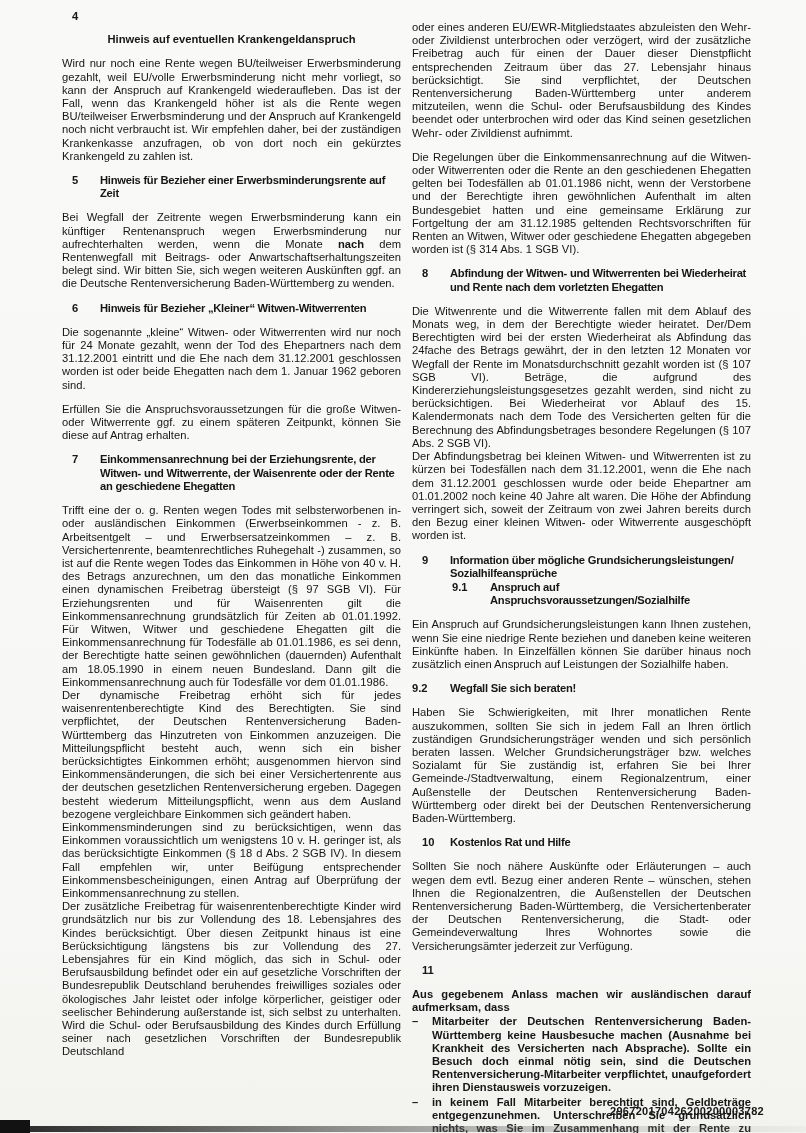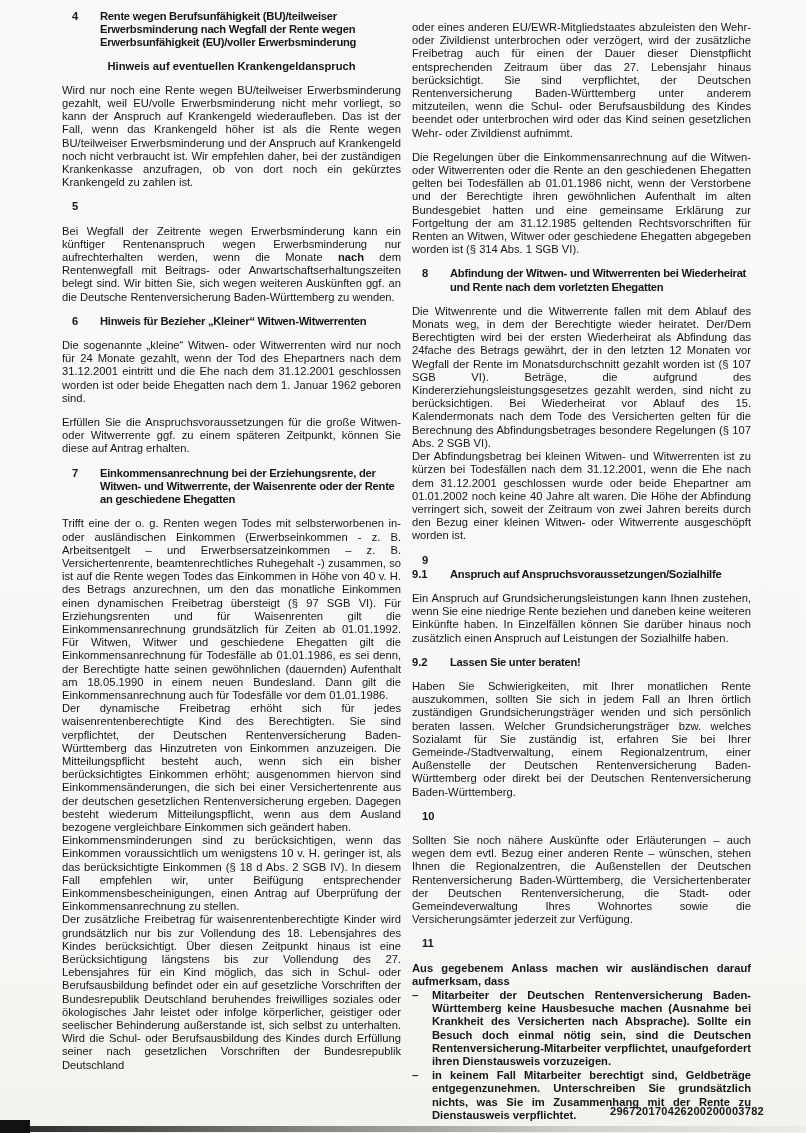--- a/index.html
+++ b/index.html
@@ -49,26 +49,26 @@
     background:#121212;
   }
 </style>
 </head>
 <body>
 
 <div class="page">
   <div class="col">
       <div class="heading">
         <span class="h-num">4</span>
-        <span class="h-title">Rente wegen Berufsunfähigkeit (BU)/teilweiser Erwerbsminderung nach Wegfall der Rente wegen Erwerbsunfähigkeit (EU)/voller Erwerbsminderung</span>
       </div>
       <div class="subheading">Hinweis auf eventuellen Krankengeldanspruch</div>
       <div class="para tight">Wird nur noch eine Rente wegen BU/teilweiser Erwerbsminderung gezahlt, weil EU/volle Erwerbsminderung nicht mehr vorliegt, so kann der Anspruch auf Krankengeld wiederaufleben. Das ist der Fall, wenn das Krankengeld höher ist als die Rente wegen BU/teilweiser Erwerbsminderung und der Anspruch auf Krankengeld noch nicht verbraucht ist. Wir empfehlen daher, bei der zuständigen Krankenkasse anzufragen, ob von dort noch ein gekürztes Krankengeld zu zahlen ist.</div>
       <div class="heading">
         <span class="h-num">5</span>
+        <span class="h-title">Hinweis für Bezieher einer Erwerbsminderungsrente auf Zeit</span>
       </div>
       <div class="para tight"><span class="run">Bei Wegfall der Zeitrente wegen Erwerbsminderung kann ein künftiger Rentenanspruch wegen Erwerbsminderung nur aufrechterhalten werden, wenn die Monate </span><span class="run-bold">nach</span><span class="run"> dem Rentenwegfall mit Beitrags- oder Anwartschaftserhaltungszeiten belegt sind. Wir bitten Sie, sich wegen weiteren Auskünften ggf. an die Deutsche Rentenversicherung Baden-Württemberg zu wenden.</span></div>
       <div class="heading">
         <span class="h-num">6</span>
         <span class="h-title">Hinweis für Bezieher „Kleiner“ Witwen-Witwerrenten</span>
       </div>
       <div class="para tight">Die sogenannte „kleine“ Witwen- oder Witwerrenten wird nur noch für 24 Monate gezahlt, wenn der Tod des Ehepartners nach dem 31.12.2001 eintritt und die Ehe nach dem 31.12.2001 geschlossen worden ist oder beide Ehegatten nach dem 1. Januar 1962 geboren sind.</div>
       <div class="para tight">Erfüllen Sie die Anspruchsvoraussetzungen für die große Witwen- oder Witwerrente ggf. zu einem späteren Zeitpunkt, können Sie diese auf Antrag erhalten.</div>
       <div class="heading">
         <span class="h-num">7</span>
@@ -83,33 +83,35 @@
       <div class="para tight">oder eines anderen EU/EWR-Mitgliedstaates abzuleisten den Wehr- oder Zivildienst unterbrochen oder verzögert, wird der zusätzliche Freibetrag auch für einen der Dauer dieser Dienstpflicht entsprechenden Zeitraum über das 27. Lebensjahr hinaus berücksichtigt. Sie sind verpflichtet, der Deutschen Rentenversicherung Baden-Württemberg unter anderem mitzuteilen, wenn die Schul- oder Berufsausbildung des Kindes beendet oder unterbrochen wird oder das Kind seinen gesetzlichen Wehr- oder Zivildienst aufnimmt.</div>
       <div class="para tight">Die Regelungen über die Einkommensanrechnung auf die Witwen- oder Witwerrenten oder die Rente an den geschiedenen Ehegatten gelten bei Todesfällen ab 01.01.1986 nicht, wenn der Verstorbene und der Berechtigte ihren gewöhnlichen Aufenthalt im alten Bundesgebiet hatten und eine gemeinsame Erklärung zur Fortgeltung der am 31.12.1985 geltenden Rechtsvorschriften für Renten an Witwen, Witwer oder geschiedene Ehegatten abgegeben worden ist (§ 314 Abs. 1 SGB VI).</div>
       <div class="heading">
         <span class="h-num">8</span>
         <span class="h-title">Abfindung der Witwen- und Witwerrenten bei Wiederheirat und Rente nach dem vorletzten Ehegatten</span>
       </div>
       <div class="para tight">Die Witwenrente und die Witwerrente fallen mit dem Ablauf des Monats weg, in dem der Berechtigte wieder heiratet. Der/Dem Berechtigten wird bei der ersten Wiederheirat als Abfindung das 24fache des Betrags gewährt, der in den letzten 12 Monaten vor Wegfall der Rente im Monatsdurchschnitt gezahlt worden ist (§ 107 SGB VI). Beträge, die aufgrund des Kindererziehungsleistungsgesetzes gezahlt werden, sind nicht zu berücksichtigen. Bei Wiederheirat vor Ablauf des 15. Kalendermonats nach dem Tode des Versicherten gelten für die Berechnung des Abfindungsbetrages besondere Regelungen (§ 107 Abs. 2 SGB VI).</div>
       <div class="para">Der Abfindungsbetrag bei kleinen Witwen- und Witwerrenten ist zu kürzen bei Todesfällen nach dem 31.12.2001, wenn die Ehe nach dem 31.12.2001 geschlossen wurde oder beide Ehepartner am 01.01.2002 noch keine 40 Jahre alt waren. Die Höhe der Abfindung verringert sich, soweit der Zeitraum von zwei Jahren bereits durch den Bezug einer kleinen Witwen- oder Witwerrente ausgeschöpft worden ist.</div>
       <div class="heading">
         <span class="h-num">9</span>
+        <span class="h-title">Information über mögliche Grundsicherungsleistungen/ Sozialhilfeansprüche</span>
       </div>
-      <div class="heading sub" style="margin-top: 0px;">
+      <div class="heading sub" style="margin-top: 0px; margin-left: 40px;">
         <span class="h-num">9.1</span>
         <span class="h-title">Anspruch auf Anspruchsvoraussetzungen/Sozialhilfe</span>
       </div>
       <div class="para tight">Ein Anspruch auf Grundsicherungsleistungen kann Ihnen zustehen, wenn Sie eine niedrige Rente beziehen und daneben keine weiteren Einkünfte haben. In Einzelfällen können Sie darüber hinaus noch zusätzlich einen Anspruch auf Leistungen der Sozialhilfe haben.</div>
       <div class="heading sub">
         <span class="h-num">9.2</span>
-        <span class="h-title">Lassen Sie unter beraten!</span>
+        <span class="h-title">Wegfall Sie sich beraten!</span>
       </div>
       <div class="para tight">Haben Sie Schwierigkeiten, mit Ihrer monatlichen Rente auszukommen, sollten Sie sich in jedem Fall an Ihren örtlich zuständigen Grundsicherungsträger wenden und sich persönlich beraten lassen. Welcher Grundsicherungsträger bzw. welches Sozialamt für Sie zuständig ist, erfahren Sie bei Ihrer Gemeinde-/Stadtverwaltung, einem Regionalzentrum, einer Außenstelle der Deutschen Rentenversicherung Baden-Württemberg oder direkt bei der Deutschen Rentenversicherung Baden-Württemberg.</div>
       <div class="heading">
         <span class="h-num">10</span>
+        <span class="h-title">Kostenlos Rat und Hilfe</span>
       </div>
       <div class="para tight">Sollten Sie noch nähere Auskünfte oder Erläuterungen – auch wegen dem evtl. Bezug einer anderen Rente – wünschen, stehen Ihnen die Regionalzentren, die Außenstellen der Deutschen Rentenversicherung Baden-Württemberg, die Versichertenberater der Deutschen Rentenversicherung, die Stadt- oder Gemeindeverwaltung Ihres Wohnortes sowie die Versicherungsämter jederzeit zur Verfügung.</div>
       <div class="heading">
         <span class="h-num">11</span>
       </div>
       <div class="para tight bold">Aus gegebenem Anlass machen wir ausländischen darauf aufmerksam, dass</div>
       <div class="bullet">
         <span class="b-dash">–</span>
         <span class="b-text">Mitarbeiter der Deutschen Rentenversicherung Baden-Württemberg keine Hausbesuche machen (Ausnahme bei Krankheit des Versicherten nach Absprache). Sollte ein Besuch doch einmal nötig sein, sind die Deutschen Rentenversicherung-Mitarbeiter verpflichtet, unaufgefordert ihren Dienstausweis vorzuzeigen.</span>
       </div>

